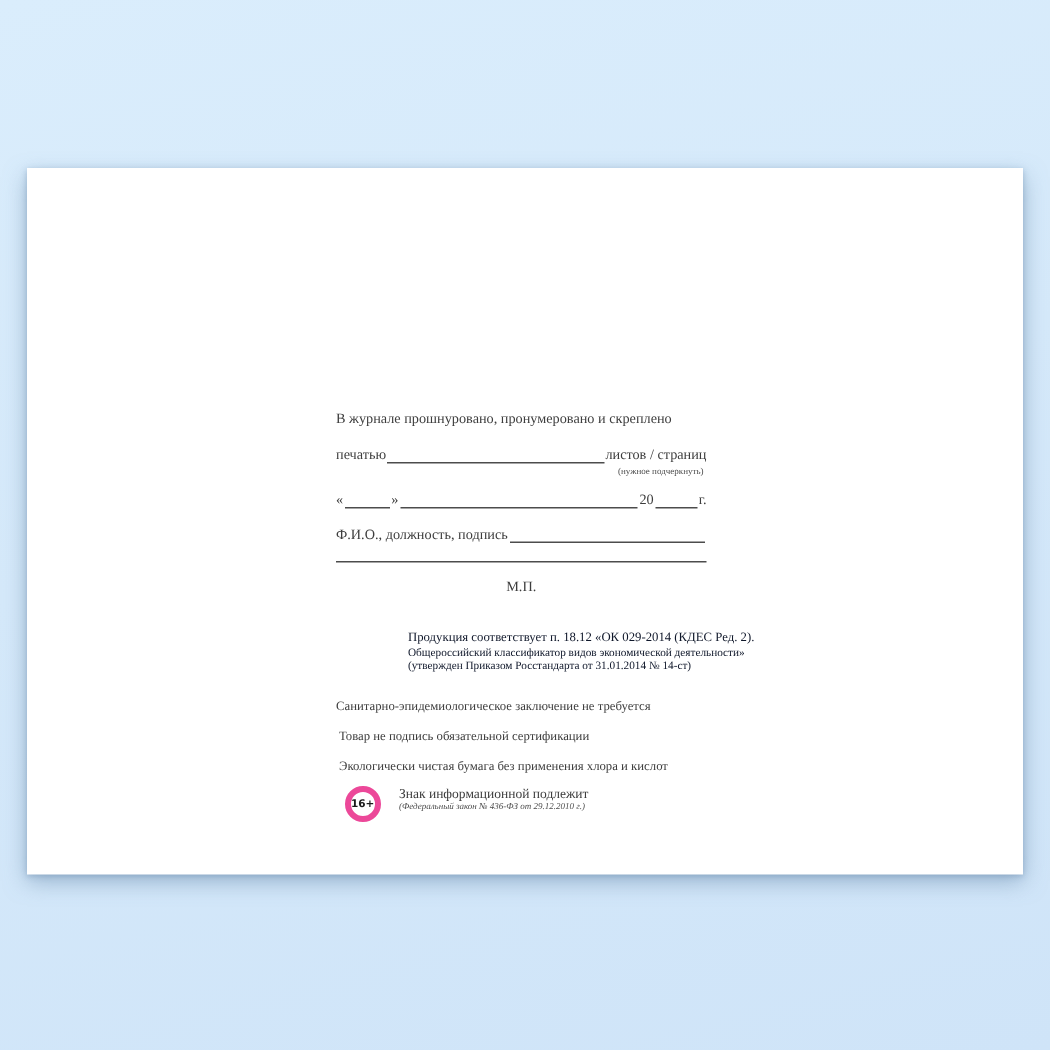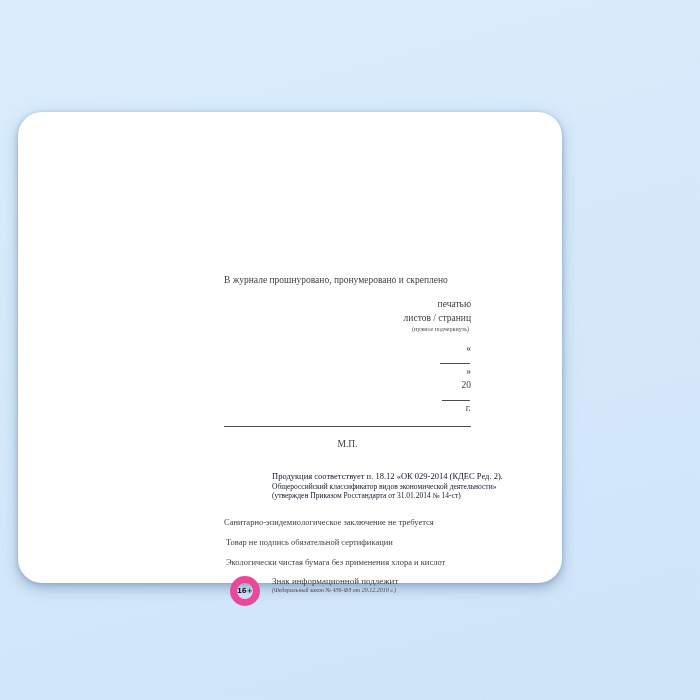--- a/index.html
+++ b/index.html
@@ -10,46 +10,44 @@
     overflow: hidden;
   }
   body {
     background: linear-gradient(165deg, #daedfc 0%, #d5e9fa 45%, #cfe4f8 100%);
     font-family: "Liberation Serif", "DejaVu Serif", serif;
   }
   .paper {
     position: absolute;
     left: 18px;
     top: 112px;
-    width: 544px;
+    width: 664px;
     height: 471px;
     background: #ffffff;
     box-shadow: 0 5px 14px rgba(105, 138, 172, 0.55), 0 1px 4px rgba(105, 138, 172, 0.45);
-    border-radius: 24px;
   }
   .text-column {
     position: absolute;
     left: 206px;
     top: 162px;
     width: 247px;
     color: #3d3d3d;
   }
   .title-line {
     font-size: 9.5px;
     line-height: 12px;
     margin-bottom: 12px;
     white-space: nowrap;
   }
   .form-row {
     display: flex;
     align-items: flex-end;
     font-size: 9.5px;
     line-height: 12px;
     white-space: nowrap;
-    flex-direction: column;
   }
   .blank {
     border-bottom: 1px solid #4c4c4c;
     height: 9px;
     margin: 0 1px 1px 1px;
   }
   .grow { flex: 1; }
   .w30 { width: 30px; }
   .w28 { width: 28px; }
   .underline-note {
@@ -82,21 +80,21 @@
   }
   .indent1 { padding-left: 2px; }
   .eco { margin-bottom: 9px; }
   .age-block {
     display: flex;
     align-items: flex-start;
   }
   .age-badge {
     width: 16px;
     height: 16px;
-    border: 7px solid #ec4899;
+    border: 4px solid #ec4899;
     border-radius: 50%;
     color: #1a1a1a;
     font-family: "DejaVu Sans", sans-serif;
     font-weight: bold;
     font-size: 7px;
     line-height: 16px;
     text-align: left;
     margin-left: 6px;
     flex: 0 0 auto;
   }
@@ -132,20 +130,24 @@
     <div class="form-row row-gap">
       <span>«</span>
       <span class="blank w30"></span>
       <span>»</span>
       <span class="blank grow"></span>
       <span>20</span>
       <span class="blank w28"></span>
       <span>г.</span>
     </div>
 
+    <div class="form-row">
+      <span>Ф.И.О., должность, подпись</span>
+      <span class="blank grow"></span>
+    </div>
 
     <div class="full-blank"></div>
 
     <div class="stamp">М.П.</div>
 
     <div class="compliance">
       <div class="compliance-l1">Продукция соответствует п. 18.12 «ОК 029-2014 (КДЕС Ред. 2).</div>
       <div class="compliance-l2">Общероссийский классификатор видов экономической деятельности»</div>
       <div class="compliance-l3">(утвержден Приказом Росстандарта от 31.01.2014 № 14-ст)</div>
     </div>

